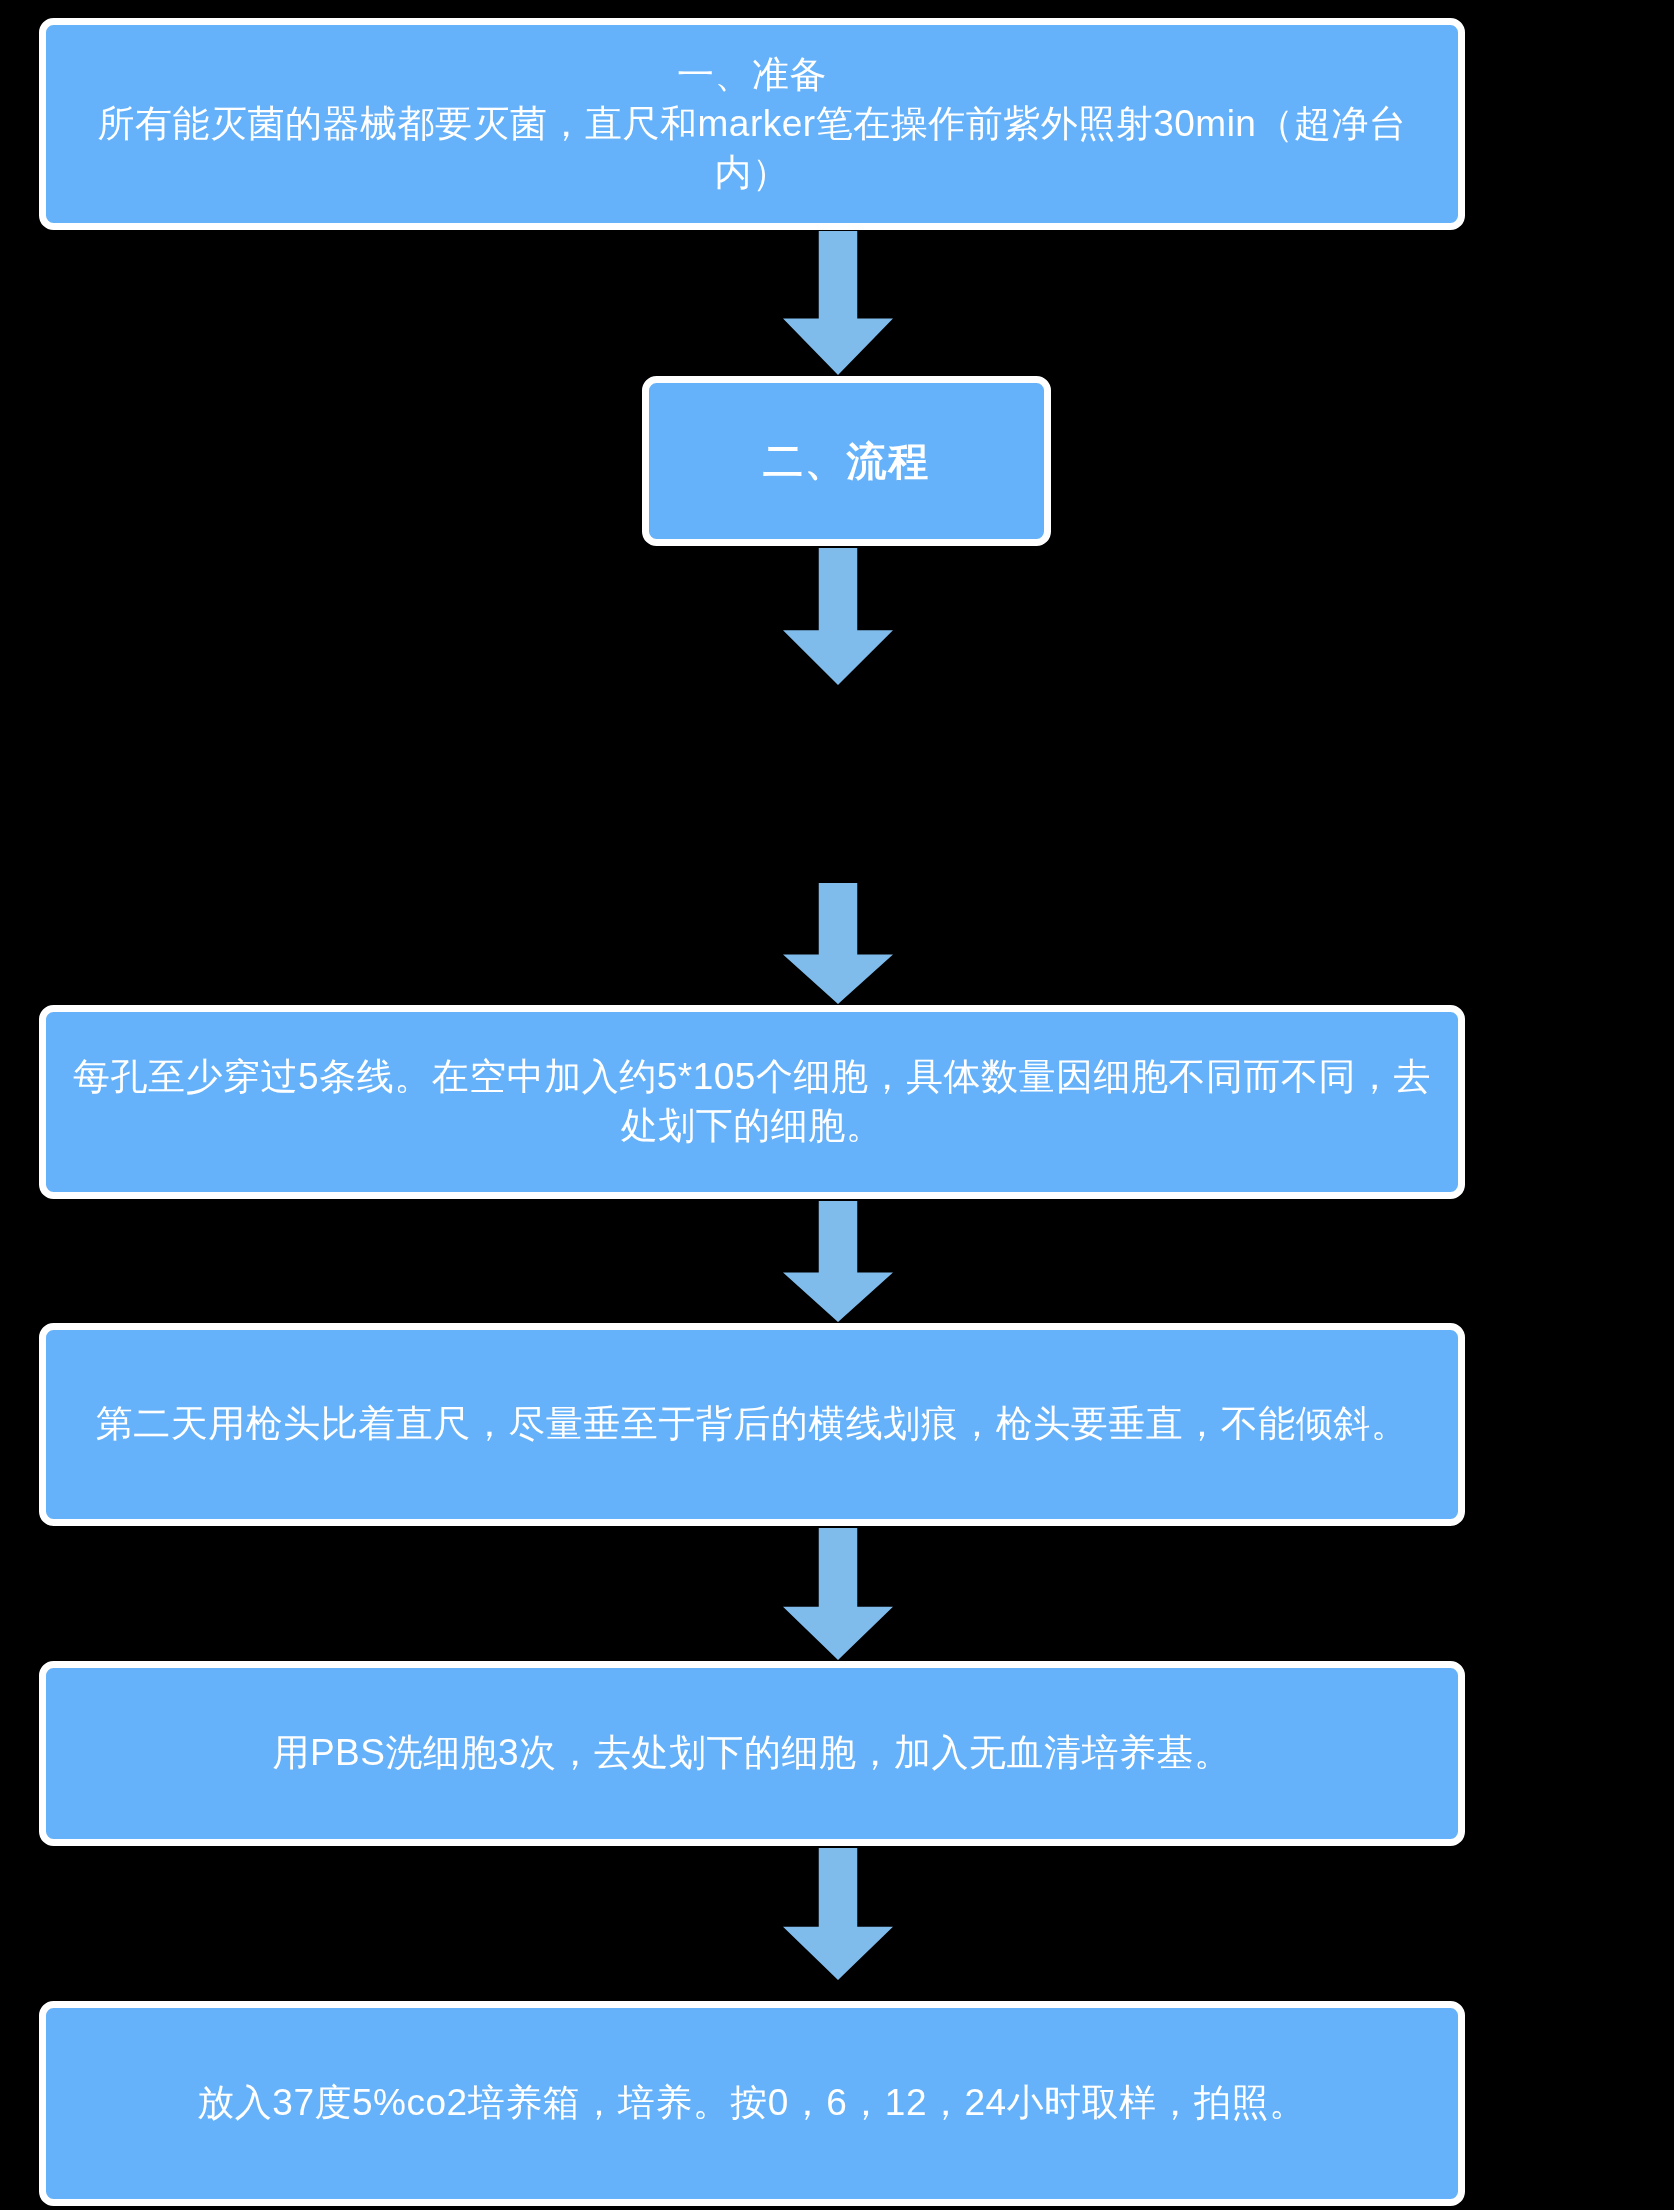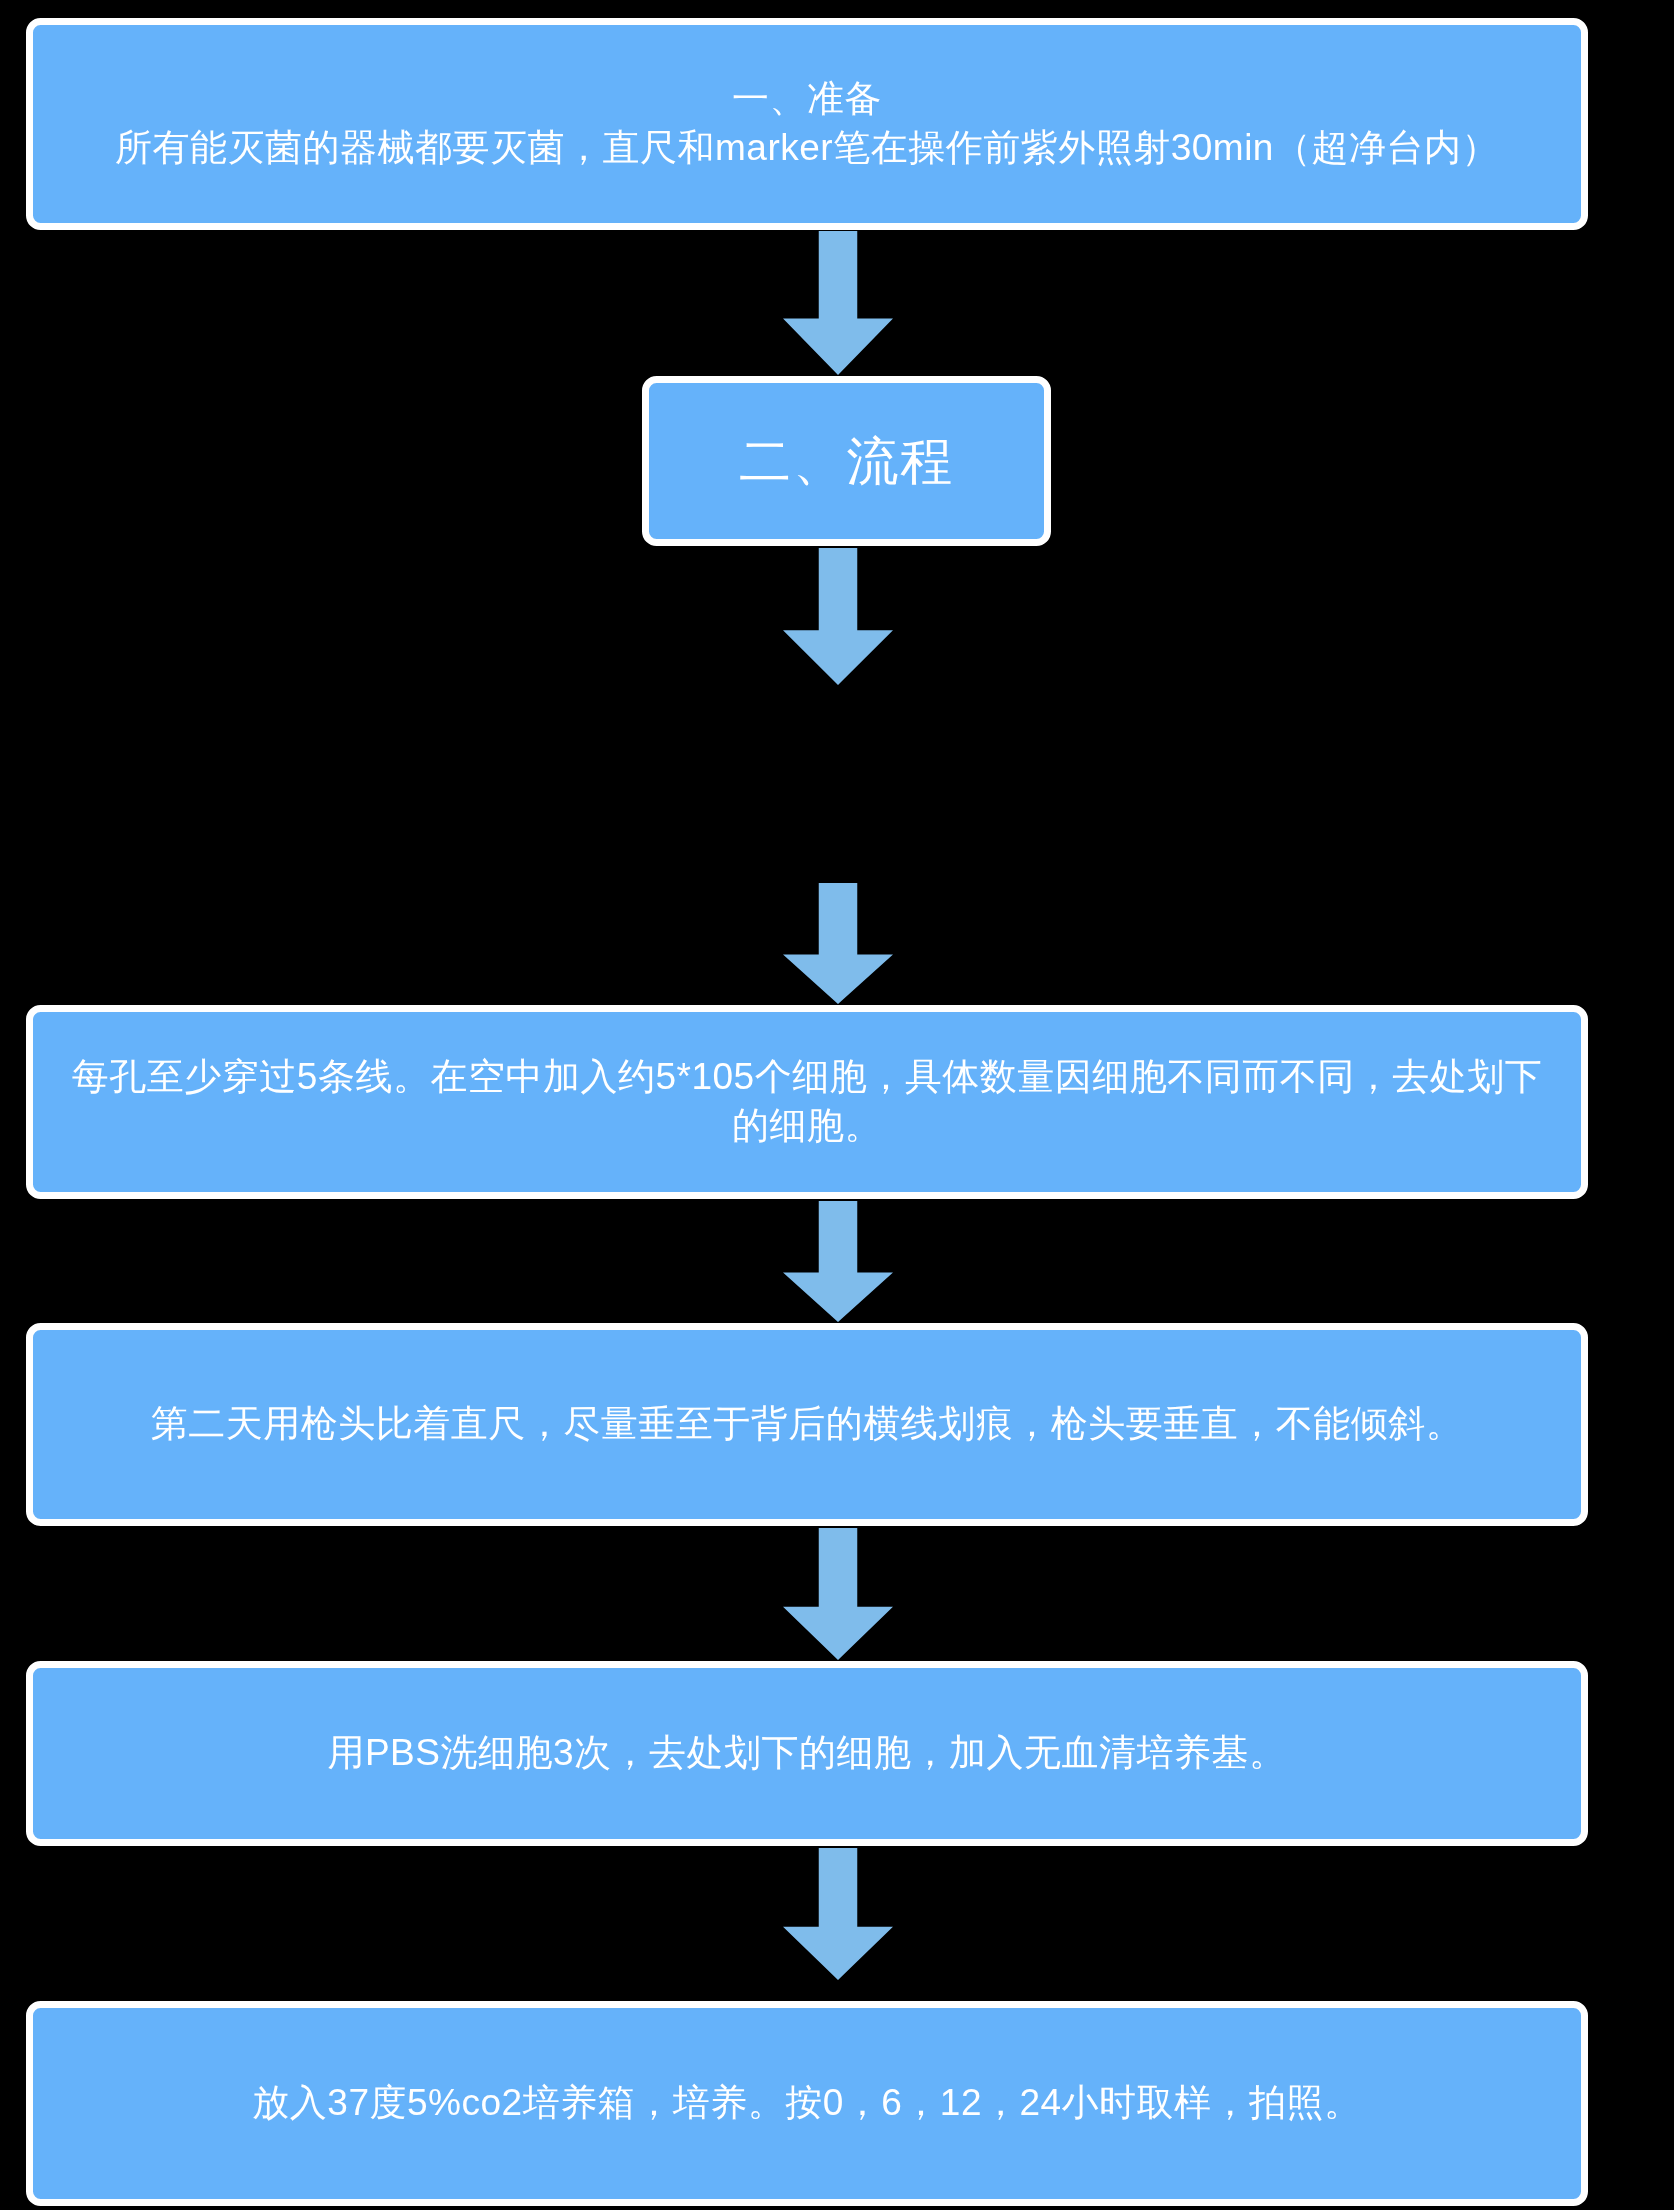--- a/index.html
+++ b/index.html
@@ -42,31 +42,31 @@
     font-size: 37px;
     line-height: 1.32;
     letter-spacing: 0.5px;
     font-weight: 400;
     color: #FFFFFF;
     white-space: pre-line;
     width: 100%;
   }
 
   
-  .node.wide { left: 26px; width: 1562px; }
+  .node.wide { left: 39px; width: 1426px; }
 
   .node-1 { top: 18.3px;   height: 212px; }
   .node-2 { left: 642px; top: 376px; width: 409px; height: 170px; }
   .node-3 { top: 687px;  height: 194px; }
   .node-4 { top: 1005px; height: 194px; }
   .node-5 { top: 1323px; height: 203px; }
   .node-6 { top: 1661px; height: 185px; }
   .node-7 { top: 1981px; height: 205px; margin-top: 20px; }
 
-  .node-2 .node-text { font-size: 52px; letter-spacing: 1.8px; }
+  .node-2 .node-text { font-size: 40px; letter-spacing: 1.8px; font-weight: bold; }
 
   
   .arrow {
     position: absolute;
     left: 783px;
     width: 110px;
     color: #7FBCEB;
   }
   .arrow svg { display: block; width: 110px; height: 100%; }
 

